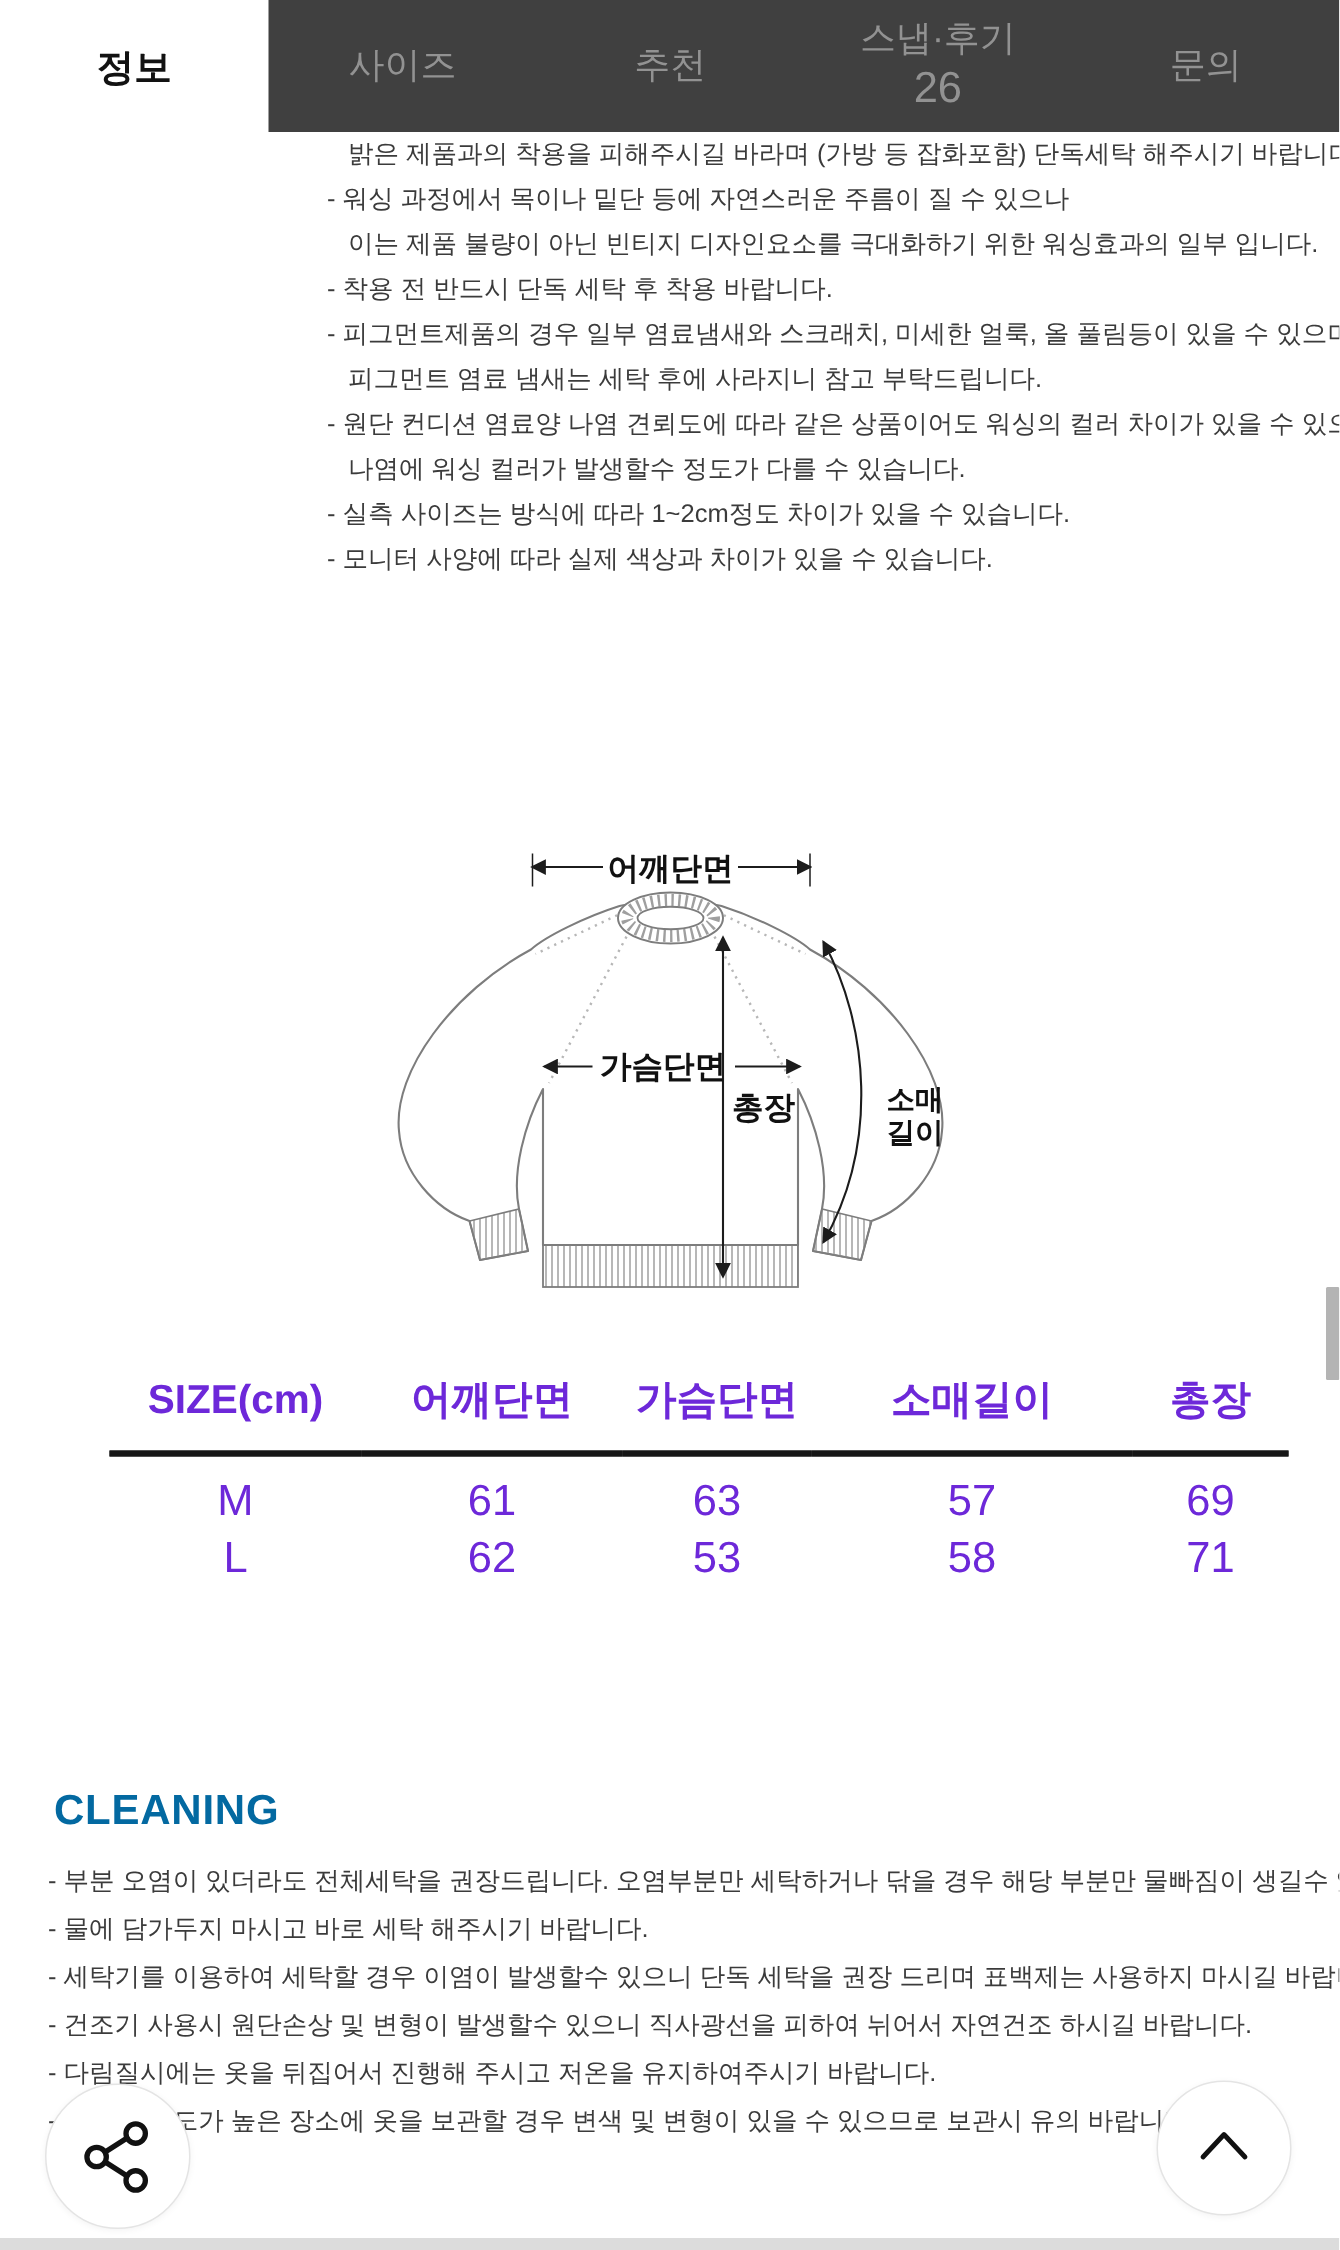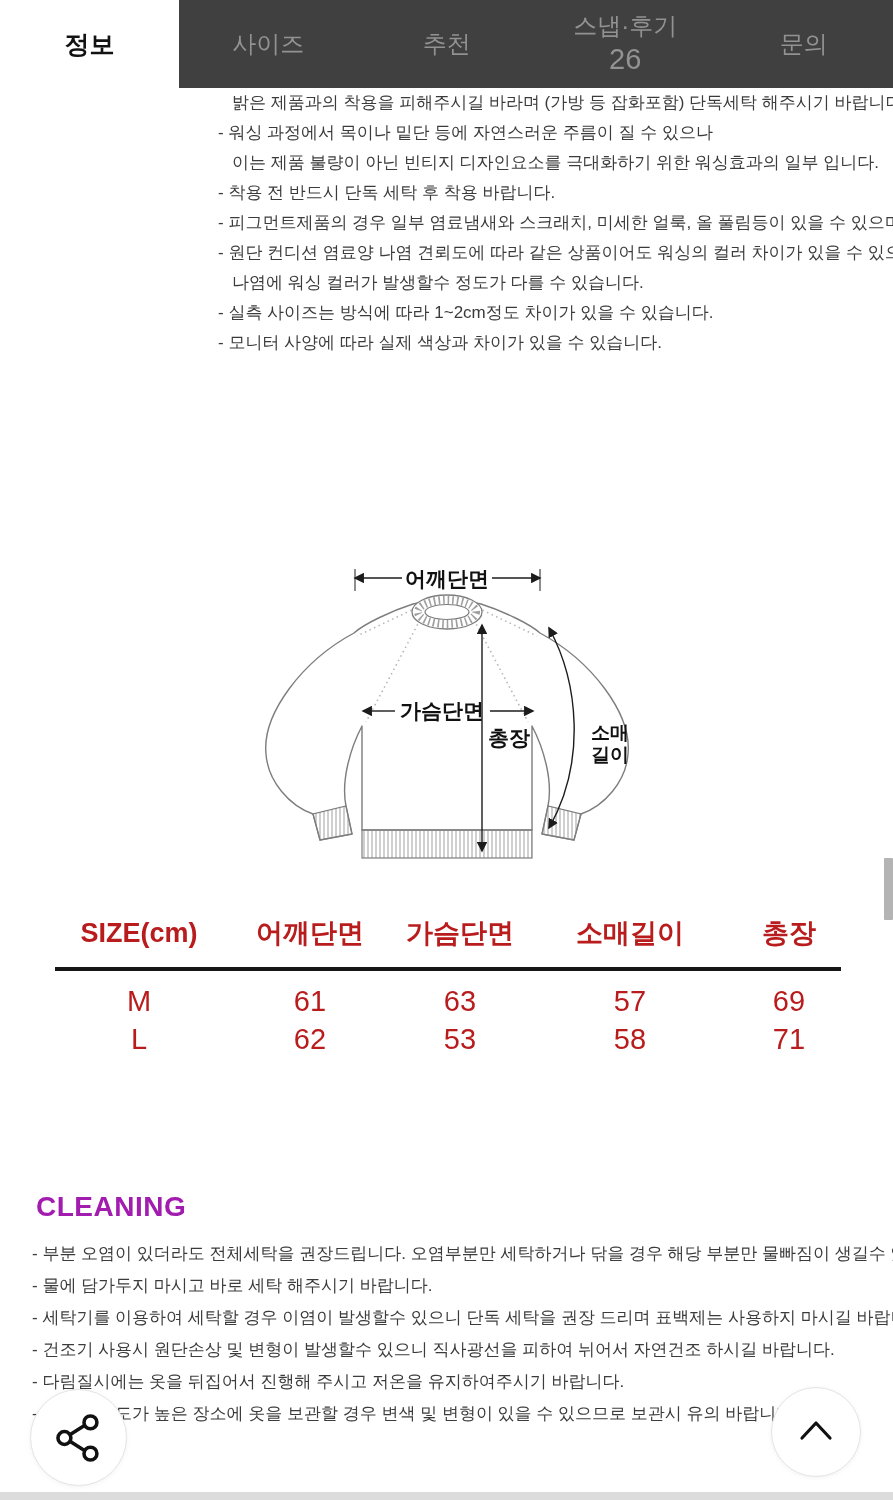--- a/index.html
+++ b/index.html
@@ -28,34 +28,34 @@
   .info-notes { position:absolute; left:218px; top:88px; width:660px; }
   .note-line { font-size:17px; line-height:30px; white-space:nowrap; color:#3b3b3b; }
   .note-line.indent { padding-left:14px; }
 
   
   .diagram { position:absolute; left:250px; top:548px; width:400px; height:335px; }
   .diagram svg text { font-family:"Liberation Sans", sans-serif; font-weight:700; fill:#111; }
 
   
   .size-table {
-    position:absolute; left:55px; top:903px; width:786px;
-    border-collapse:collapse; table-layout:fixed; text-align:center; color:#b91c1c;
+    position:absolute; left:73px; top:903px; width:786px;
+    border-collapse:collapse; table-layout:fixed; text-align:center; color:#6d28d9;
   }
   .size-table th {
     font-size:27px; font-weight:700; padding:12px 0 16px 0;
     border-bottom:4px solid #161616; text-align:center;
   }
   .size-table td { font-size:29px; font-weight:400; height:42px; vertical-align:middle; }
   .size-table tbody tr:first-child td { padding-top:14px; }
 
   
   .cleaning-title {
     position:absolute; left:36px; top:1191px;
-    font-size:28px; font-weight:800; letter-spacing:.5px; color:#a21caf;
+    font-size:28px; font-weight:800; letter-spacing:.5px; color:#0369a1;
   }
   .cleaning-list { position:absolute; left:32px; top:1238px; width:850px; }
   .clean-line { font-size:17px; line-height:32px; white-space:nowrap; color:#3b3b3b; }
 
   
   .fab {
     position:absolute; background:#ffffff; border:1px solid #e4e4e4; border-radius:50%;
     display:flex; align-items:center; justify-content:center; cursor:pointer;
     box-shadow:0 1px 5px rgba(0,0,0,.05);
   }
@@ -94,20 +94,21 @@
       </div>
     </div>
   </div>
 
   <div class="info-notes">
     <div class="note-line indent">밝은 제품과의 착용을 피해주시길 바라며 (가방 등 잡화포함) 단독세탁 해주시기 바랍니다.</div>
     <div class="note-line">- 워싱 과정에서 목이나 밑단 등에 자연스러운 주름이 질 수 있으나</div>
     <div class="note-line indent">이는 제품 불량이 아닌 빈티지 디자인요소를 극대화하기 위한 워싱효과의 일부 입니다.</div>
     <div class="note-line">- 착용 전 반드시 단독 세탁 후 착용 바랍니다.</div>
     <div class="note-line">- 피그먼트제품의 경우 일부 염료냄새와 스크래치, 미세한 얼룩, 올 풀림등이 있을 수 있으며</div>
+    <div class="note-line indent">피그먼트 염료 냄새는 세탁 후에 사라지니 참고 부탁드립니다.</div>
     <div class="note-line">- 원단 컨디션 염료양 나염 견뢰도에 따라 같은 상품이어도 워싱의 컬러 차이가 있을 수 있으며</div>
     <div class="note-line indent">나염에 워싱 컬러가 발생할수 정도가 다를 수 있습니다.</div>
     <div class="note-line">- 실측 사이즈는 방식에 따라 1~2cm정도 차이가 있을 수 있습니다.</div>
     <div class="note-line">- 모니터 사양에 따라 실제 색상과 차이가 있을 수 있습니다.</div>
   </div>
 
   <div class="diagram">
     <svg width="400" height="335" viewBox="0 0 400 335">
       <defs>
         <marker id="ah" viewBox="0 0 10 10" refX="8.5" refY="5" markerWidth="7.5" markerHeight="7.5" orient="auto-start-reverse">

